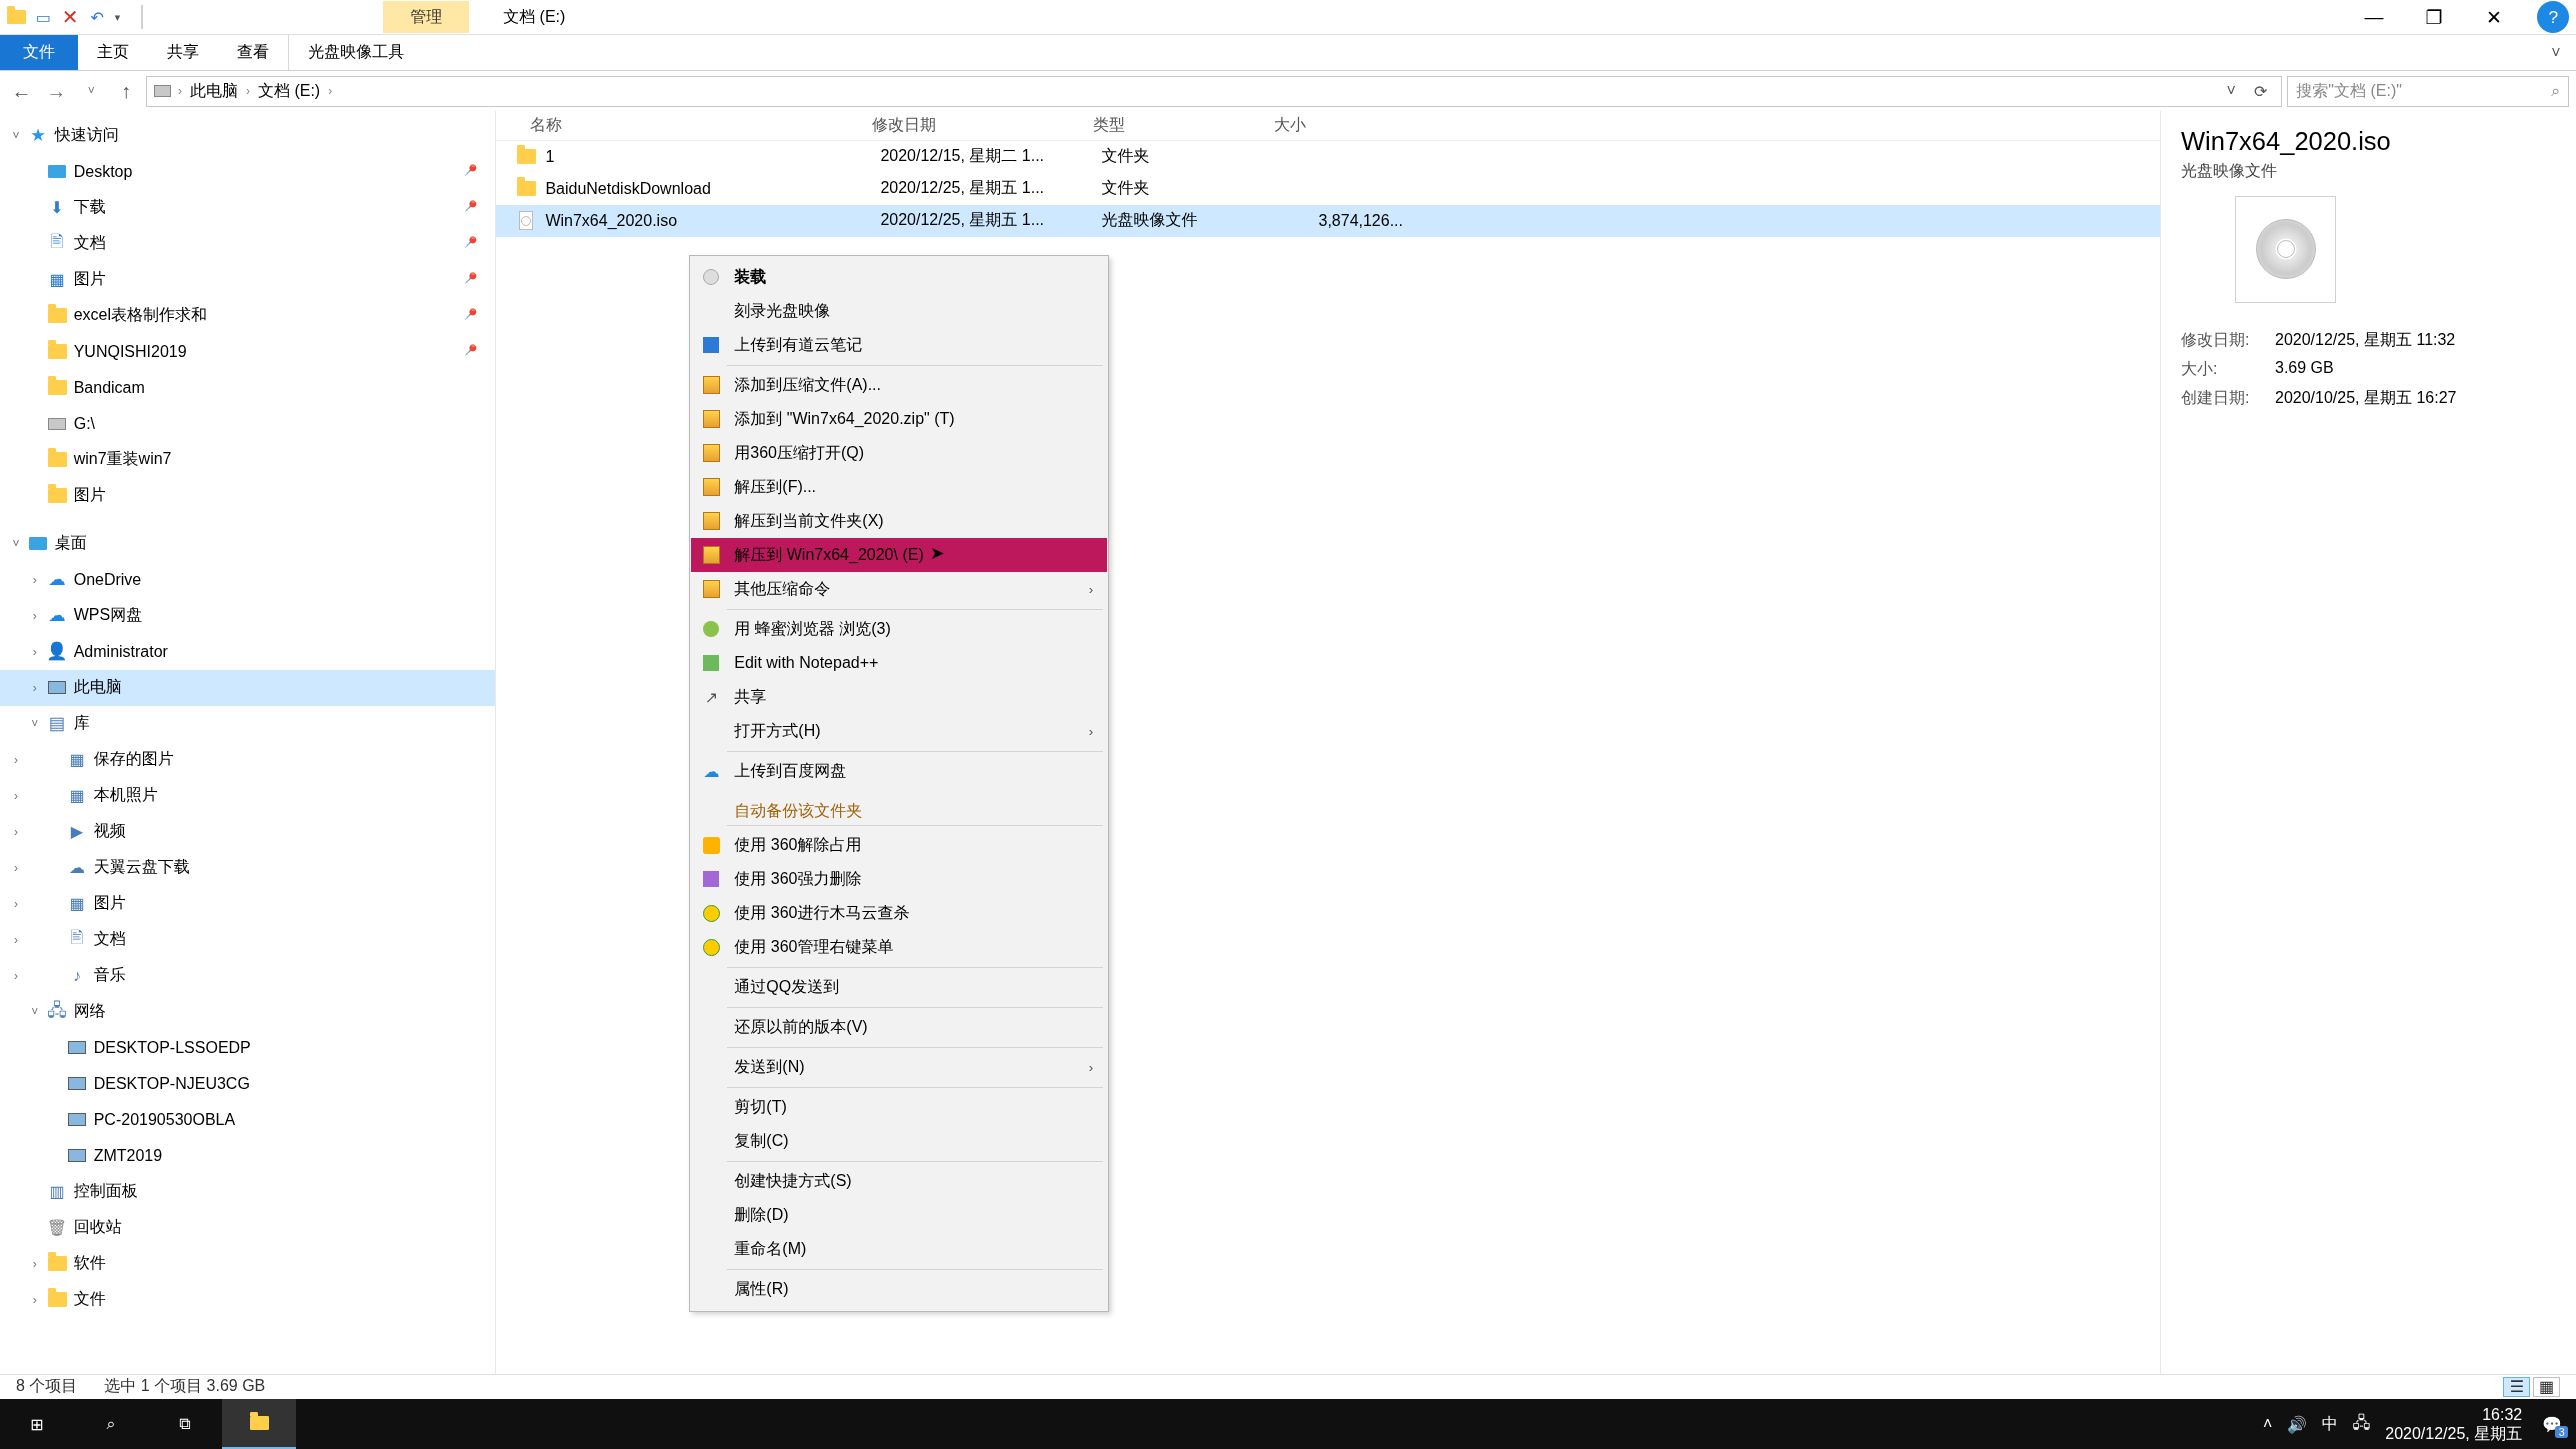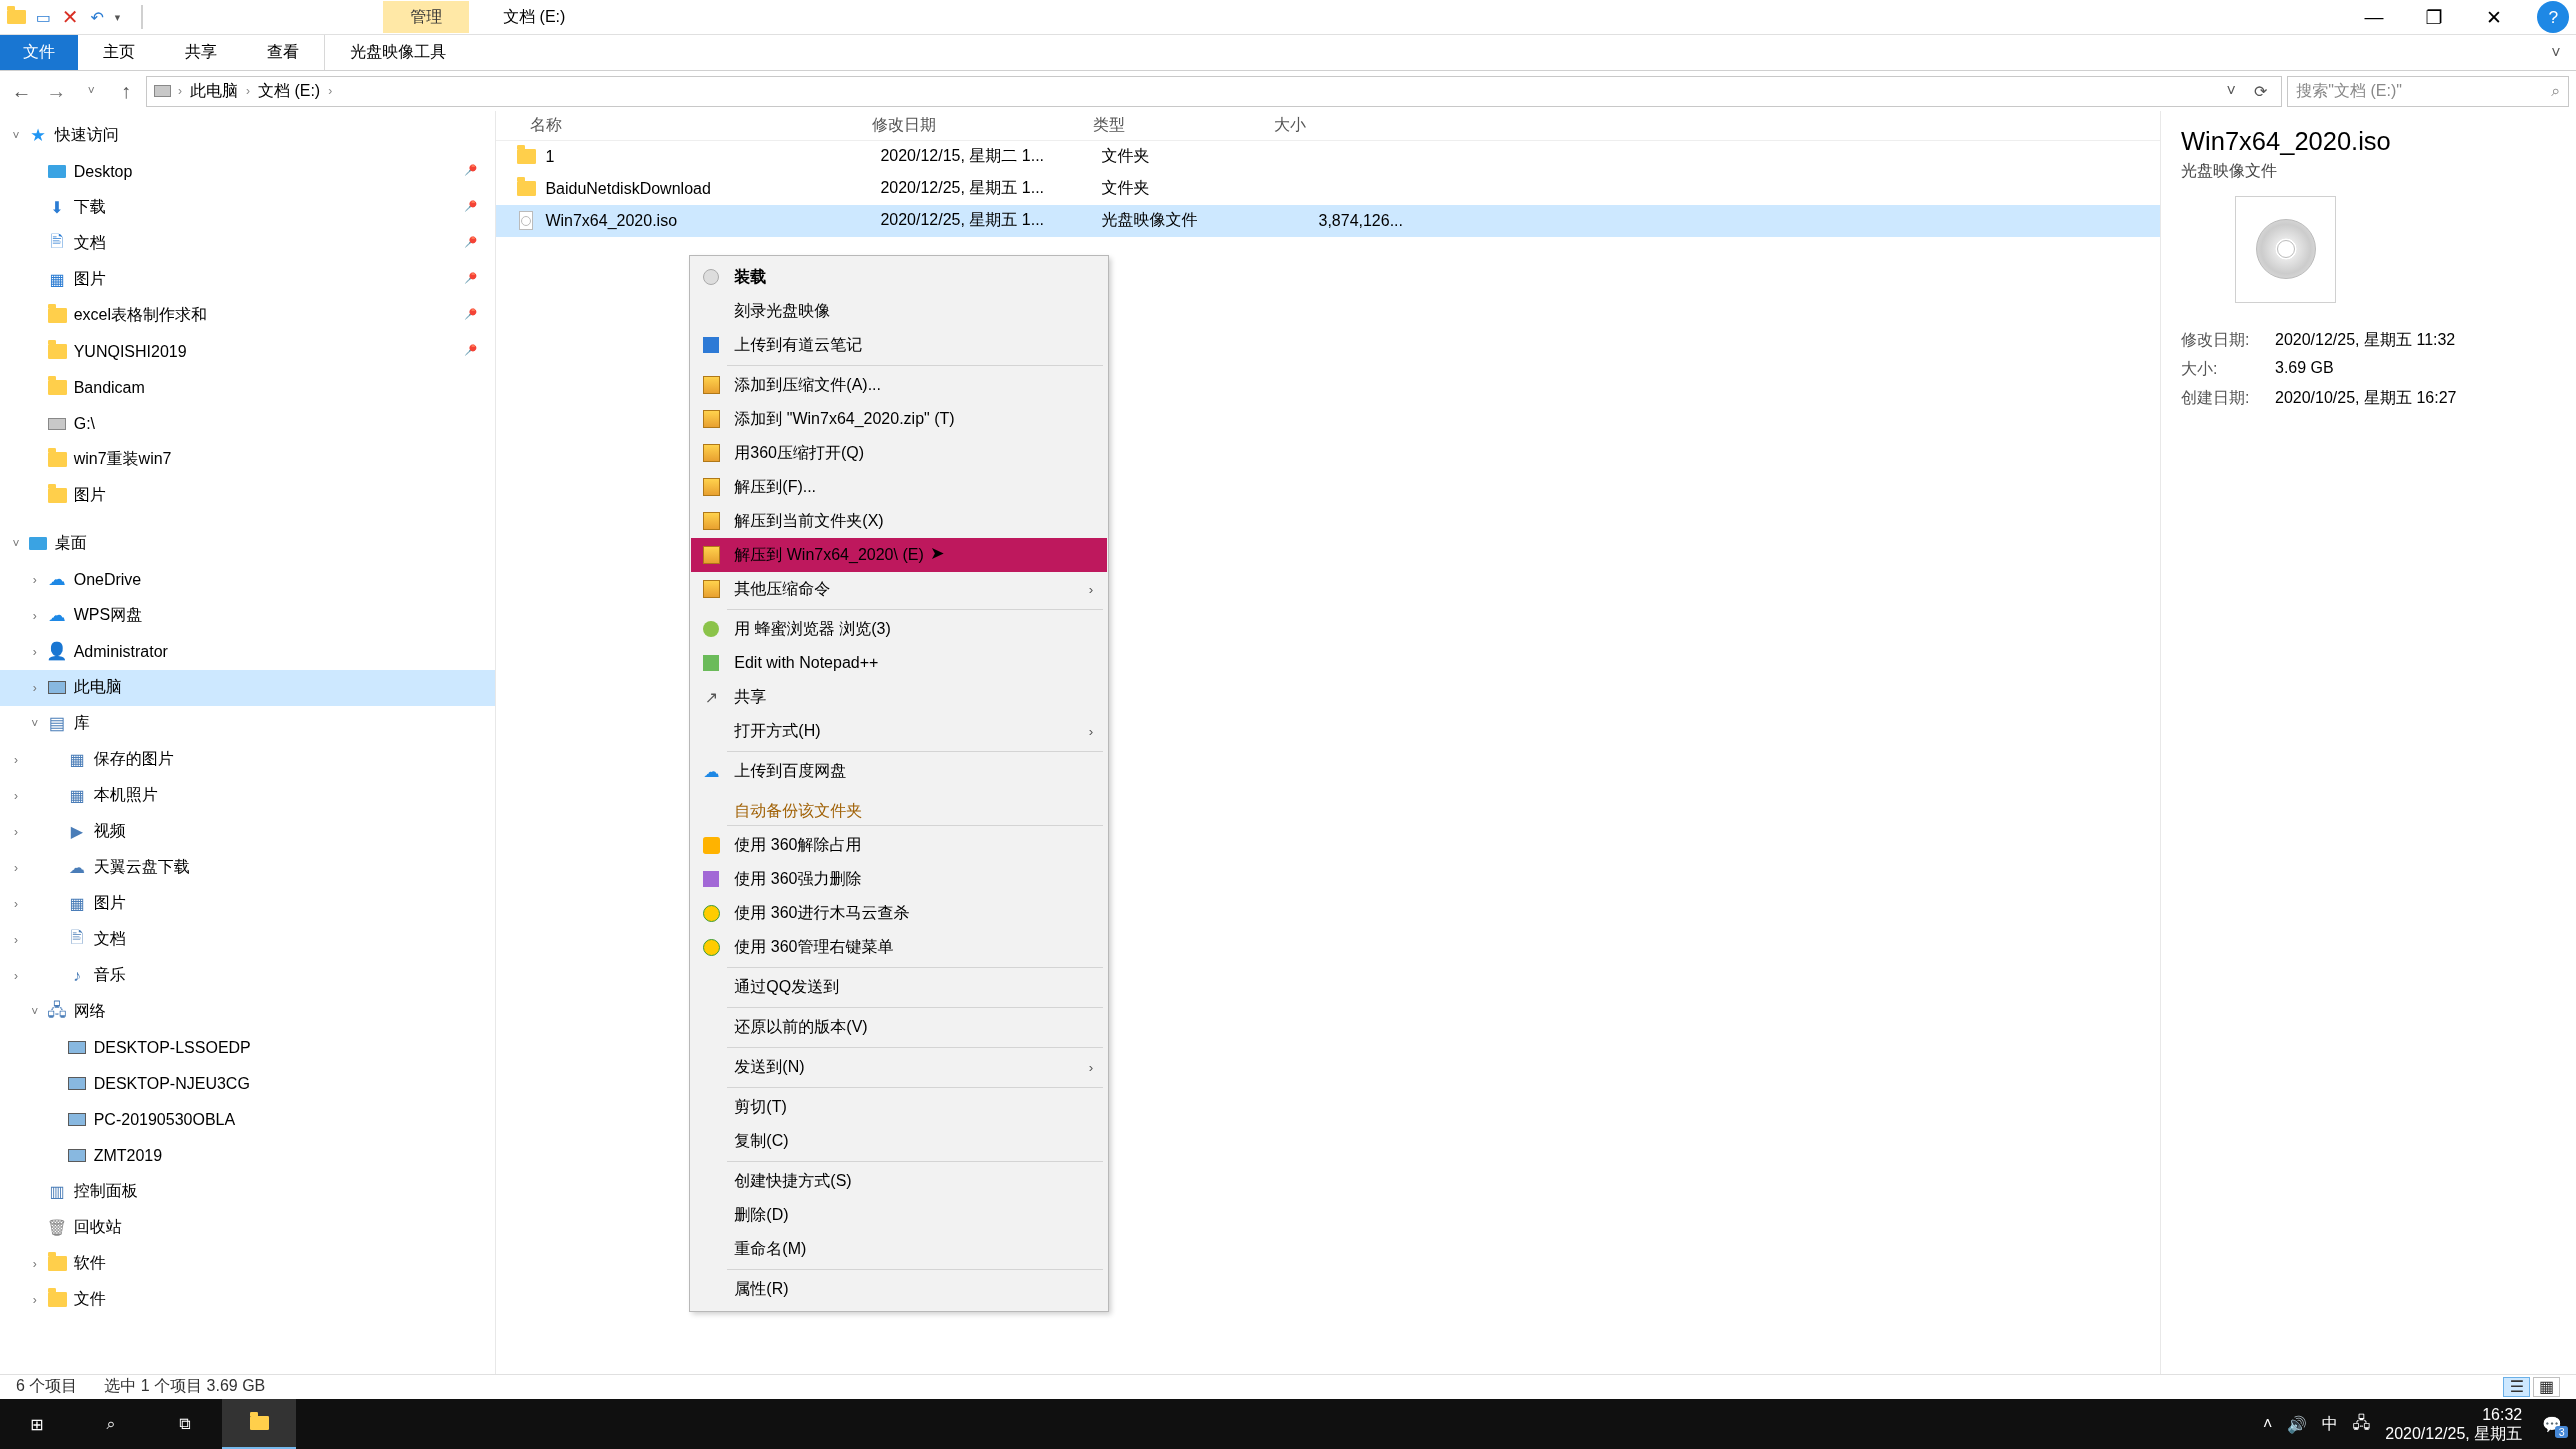--- a/index.html
+++ b/index.html
@@ -13,21 +13,21 @@
 .qat-sep { width: 1.3px; height: 24px; background: #d0d0d0; margin: 0 5.4px; }
 .ribbon-tab-mgr { background: #ffe8a6; padding: 5.4px 27px; color: #333; margin-left: 235px; }
 .title-text { margin-left: 34px; color: #000; }
 .wincontrols { margin-left: auto; display: flex; align-items: center; gap: 0; }
 .wc-btn { width: 60px; height: 32px; display: flex; align-items: center; justify-content: center; color: #000; font-size: 19px; }
 .wc-help { width: 32px; height: 32px; border-radius: 50%; background: #1e88e5; color: #fff; display: flex; align-items: center; justify-content: center; margin-left: 13.4px; margin-right: 6.7px; font-size: 17.4px; }
 
 
 .ribbon { height: 36px; display: flex; align-items: stretch; border-bottom: 0.7px solid #d0d0d0; }
 .ribbon-file { background: #1976d2; color: #fff; padding: 0 23px; display: flex; align-items: center; }
-.ribbon-tab { padding: 0 25px; display: flex; align-items: center; color: #000; }
+.ribbon-tab { padding: 0 19px; display: flex; align-items: center; color: #000; }
 .ribbon-sep { width: 1.3px; background: #d8d8d8; }
 .ribbon-expand { margin-left: auto; width: 40px; display: flex; align-items: center; justify-content: center; color: #555; }
 
 
 .addrbar { height: 40px; display: flex; align-items: center; padding: 4px 6.7px; gap: 5.4px; }
 .nav-btn { width: 29.5px; height: 29.5px; display: flex; align-items: center; justify-content: center; color: #777; font-size: 20px; }
 .nav-btn.enabled { color: #555; }
 .addr-box { flex: 1; height: 31px; border: 0.7px solid #c8c8c8; display: flex; align-items: center; padding: 0 6.7px; gap: 8px; }
 .addr-icon { width: 16px; height: 16px; display: inline-block; }
 .addr-crumb { color: #000; }
@@ -580,21 +580,21 @@
       <span>重命名(M)</span>
     </div>
     <div class="ctx-sep"></div>
     <div class="ctx-item">
       <span>属性(R)</span>
     </div>
   </div>
 <div class="cursor-img">➤</div>
 
 <div class="statusbar">
-  <span>6 个项目</span>
+  <span>8 个项目</span>
   <span>选中 1 个项目  3.69 GB</span>
   <div class="sb-view">
     <div class="sb-vbtn active">☰</div>
     <div class="sb-vbtn">▦</div>
   </div>
 </div>
 
 <div class="taskbar">
   <div class="tb-btn">⊞</div>
   <div class="tb-btn">⌕</div>

